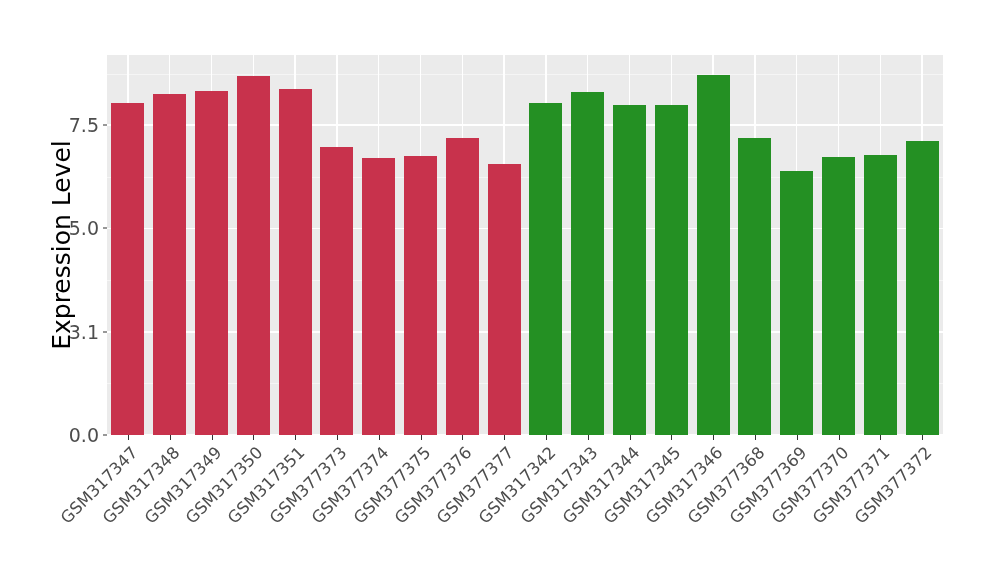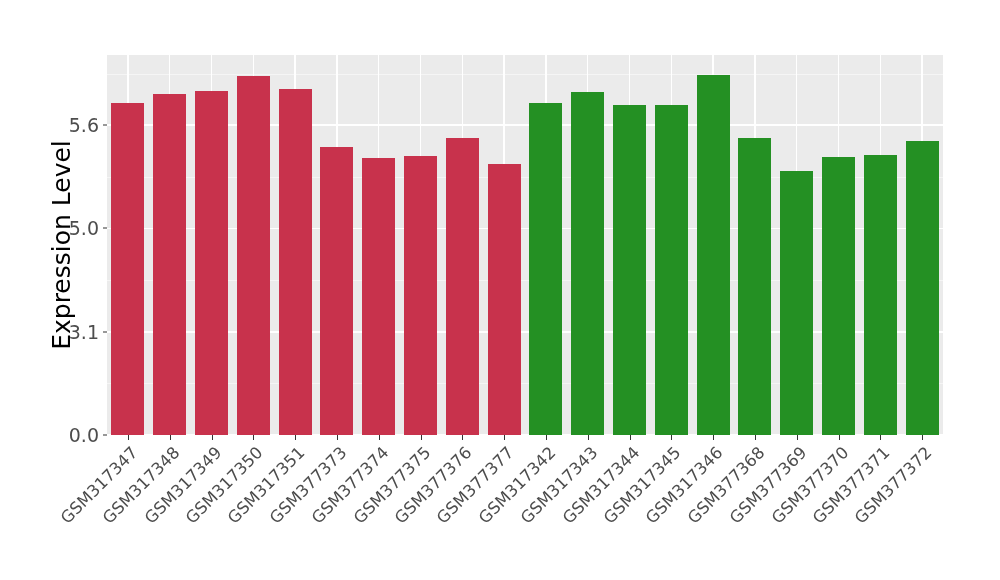--- a/index.html
+++ b/index.html
@@ -134,21 +134,21 @@
       <div class="y-tick-mark" style="top: 435px; left: 103px;"></div>
       <div class="y-tick-wrap" style="top: 331.739px;">
         <div class="y-tick-label">3.1</div>
       </div>
       <div class="y-tick-mark" style="top: 331.739px; left: 103px;"></div>
       <div class="y-tick-wrap" style="top: 228.478px;">
         <div class="y-tick-label">5.0</div>
       </div>
       <div class="y-tick-mark" style="top: 228.478px; left: 103px;"></div>
       <div class="y-tick-wrap" style="top: 125.217px;">
-        <div class="y-tick-label">5.6</div>
+        <div class="y-tick-label">7.5</div>
       </div>
       <div class="y-tick-mark" style="top: 125.217px; left: 103px;"></div>
     </div>
 
   <div class="panel">
     <div id="gridlines">
         <div class="grid-minor" style="top: 328.37px;"></div>
         <div class="grid-minor" style="top: 225.109px;"></div>
         <div class="grid-minor" style="top: 121.848px;"></div>
         <div class="grid-minor" style="top: 18.587px;"></div>

